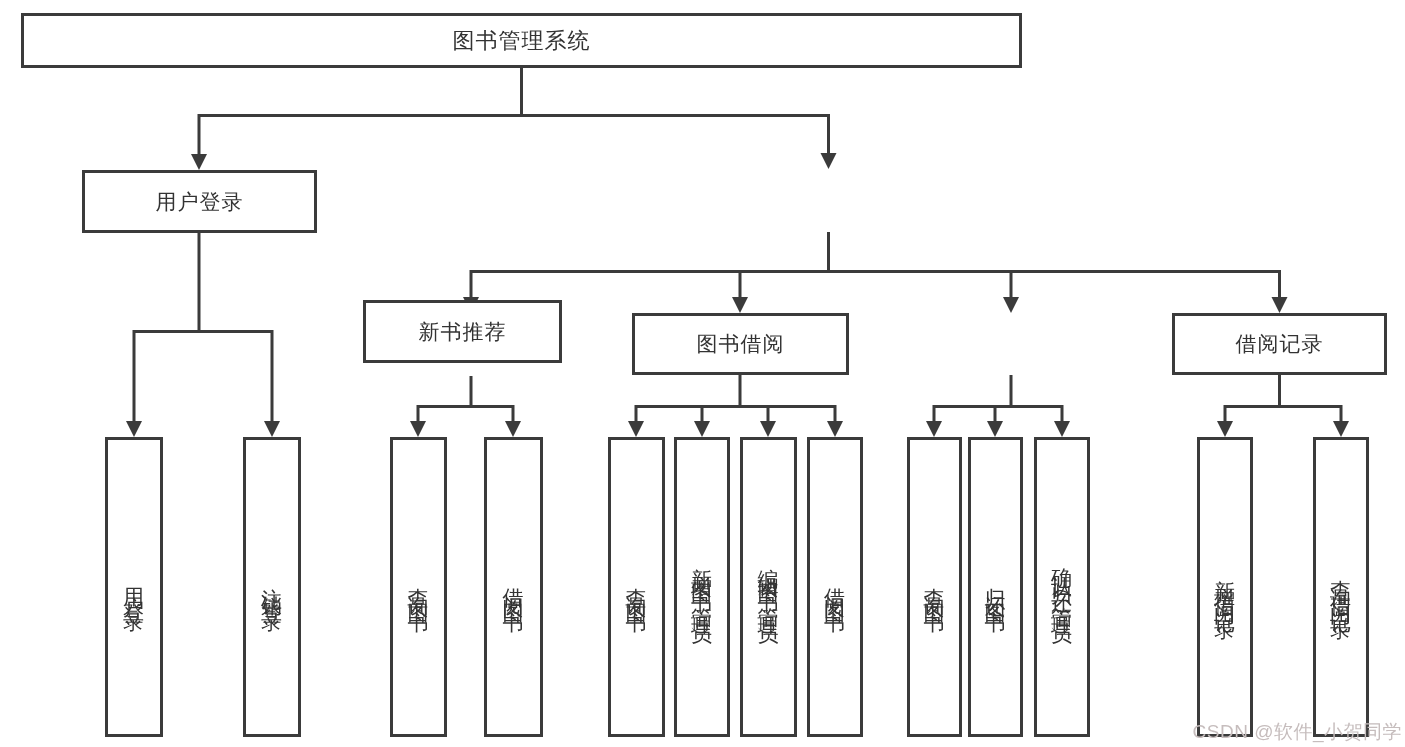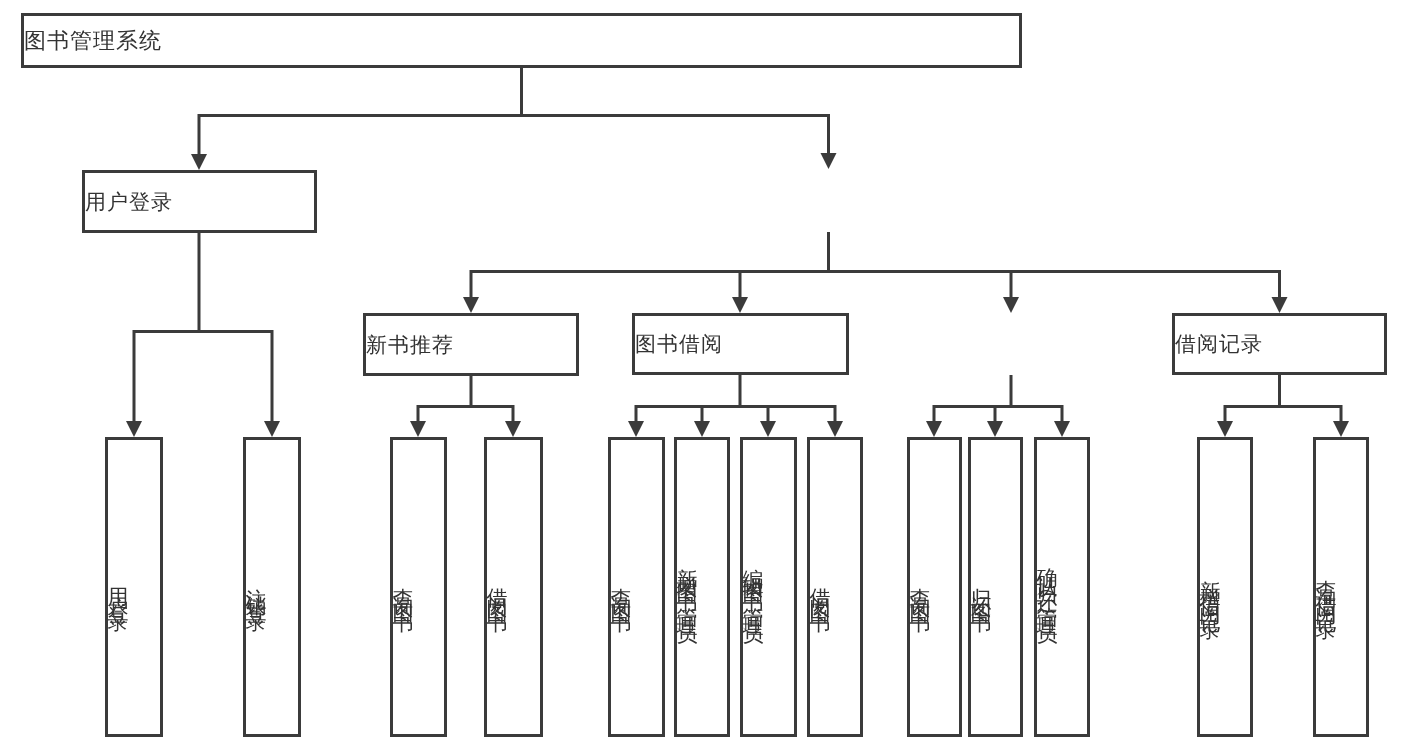--- a/index.html
+++ b/index.html
@@ -7,21 +7,21 @@
     width:1405px;height:747px;position:relative;overflow:hidden;
     background:#ffffff;
     font-family:"Liberation Sans","DejaVu Sans",sans-serif;
     color:#333333;
   }
   #stage{position:absolute;inset:0;width:1405px;height:747px;}
   svg.connectors{position:absolute;left:0;top:0;pointer-events:none;}
   .box{
     position:absolute;box-sizing:border-box;
     border:3px solid #3b3b3b;background:#ffffff;
-    display:flex;align-items:center;justify-content:flex-start;
+    display:flex;align-items:center;justify-content:center;
   }
   .hbox span{
     font-size:21px;letter-spacing:1px;color:#333333;white-space:nowrap;
   }
   .root-box span{font-size:22px;}
   .vbox span{
     writing-mode:vertical-rl;
     font-size:21px;letter-spacing:8px;color:#333333;
     line-height:1.0;
   }
@@ -95,21 +95,21 @@
   </svg>
 
   <div class="box hbox root-box" style="left:21px;top:13px;width:1001px;height:55px">
     <span>图书管理系统</span>
   </div>
 
   <div class="box hbox" style="left:82px;top:170px;width:235px;height:63px">
     <span>用户登录</span>
   </div>
 
-  <div class="box hbox" style="left:363px;top:313px;width:216px;height:63px">
+  <div class="box hbox" style="left:363px;top:300px;width:199px;height:63px">
     <span>新书推荐</span>
   </div>
   <div class="box hbox" style="left:632px;top:313px;width:217px;height:62px">
     <span>图书借阅</span>
   </div>
   <div class="box hbox" style="left:1172px;top:313px;width:215px;height:62px">
     <span>借阅记录</span>
   </div>
 
   <div class="box vbox" style="left:105px;top:437px;width:58px;height:300px">
@@ -149,13 +149,14 @@
     <span>确认归还（管理员）</span>
   </div>
 
   <div class="box vbox" style="left:1197px;top:437px;width:56px;height:300px">
     <span>新增借阅记录</span>
   </div>
   <div class="box vbox" style="left:1313px;top:437px;width:56px;height:300px">
     <span>查询借阅记录</span>
   </div>
 
+  <div class="watermark">CSDN @软件_小贺同学</div>
 </div>
 
 </body></html>

